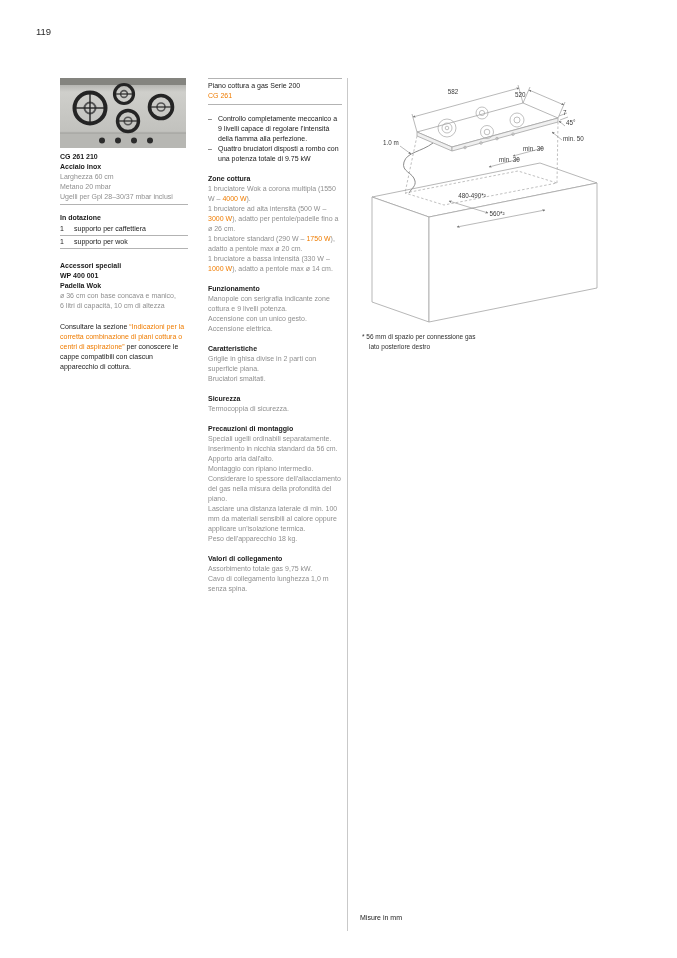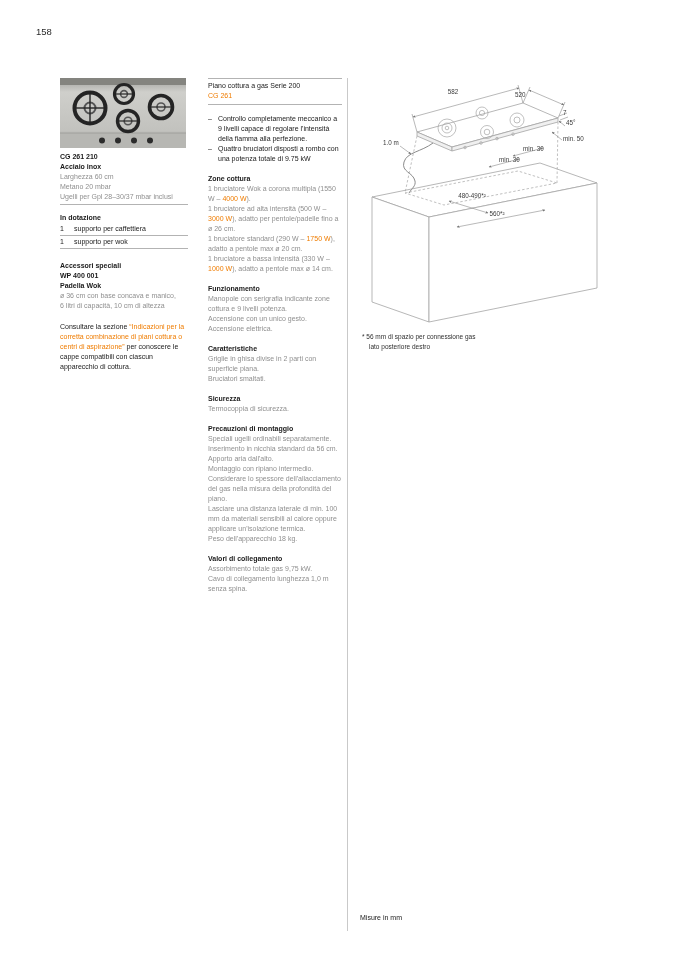--- a/index.html
+++ b/index.html
@@ -29,21 +29,21 @@
   .vrule{position:absolute;left:347px;top:78px;width:1px;height:853px;background:#c9c9c9}
   .diagram{position:absolute;left:355px;top:80px}
   .footnote{position:absolute;left:362px;top:332px;width:210px;font-size:6.5px;line-height:9.5px;color:#2f2f2f}
   .footnote .fn2{padding-left:7px}
   .measure{position:absolute;left:360px;top:914px;font-size:7px;color:#1a1a1a}
   svg text{font-family:"Liberation Sans","DejaVu Sans",sans-serif;font-size:6.3px;fill:#3a3a3a}
 </style>
 </head>
 <body>
 
-<div class="pagenum">158</div>
+<div class="pagenum">119</div>
 
 <div class="col col1">
 
   <svg class="photo" viewBox="0 0 126 70">
     <defs>
       <linearGradient id="steel" x1="0" y1="0" x2="0" y2="1">
         <stop offset="0" stop-color="#9d9d99"></stop>
         <stop offset="0.2" stop-color="#cfcfcb"></stop>
         <stop offset="0.75" stop-color="#c2c2be"></stop>
         <stop offset="1" stop-color="#8e8e8a"></stop>

